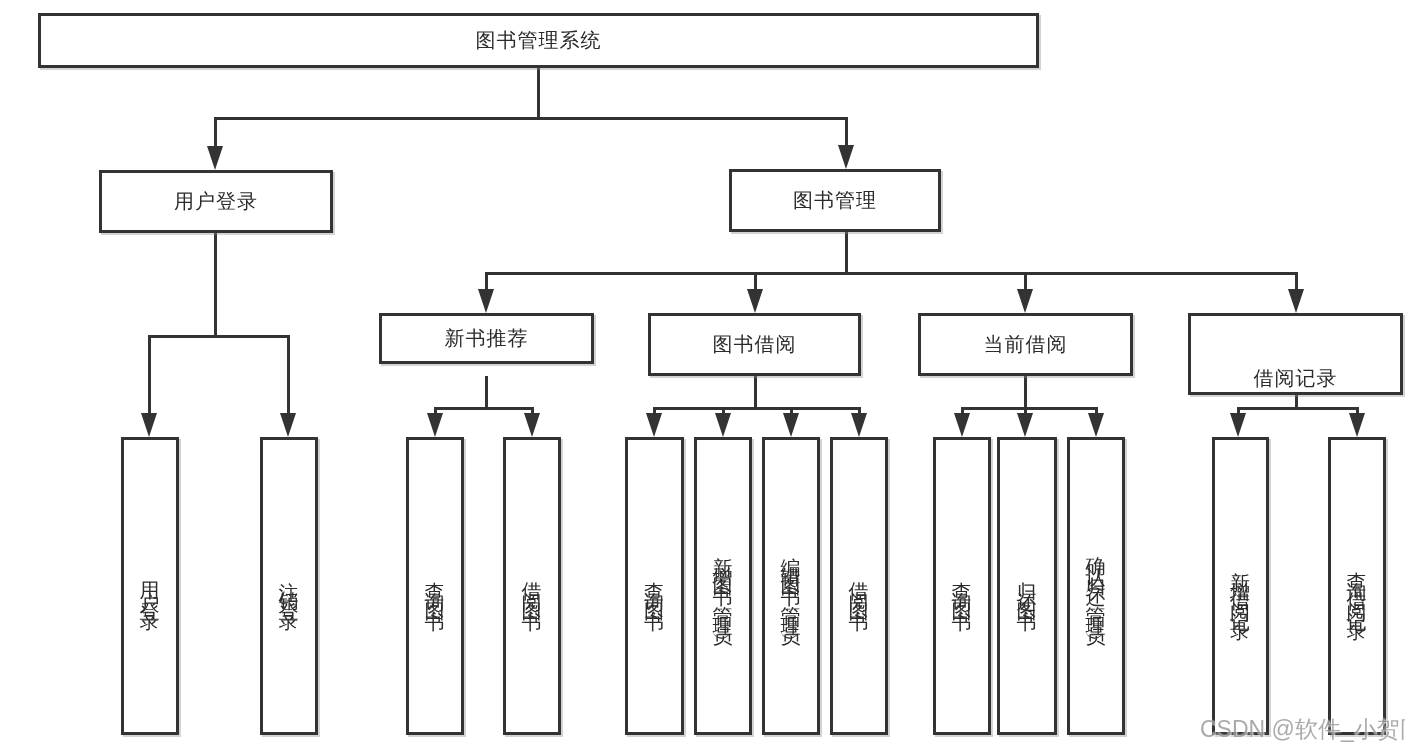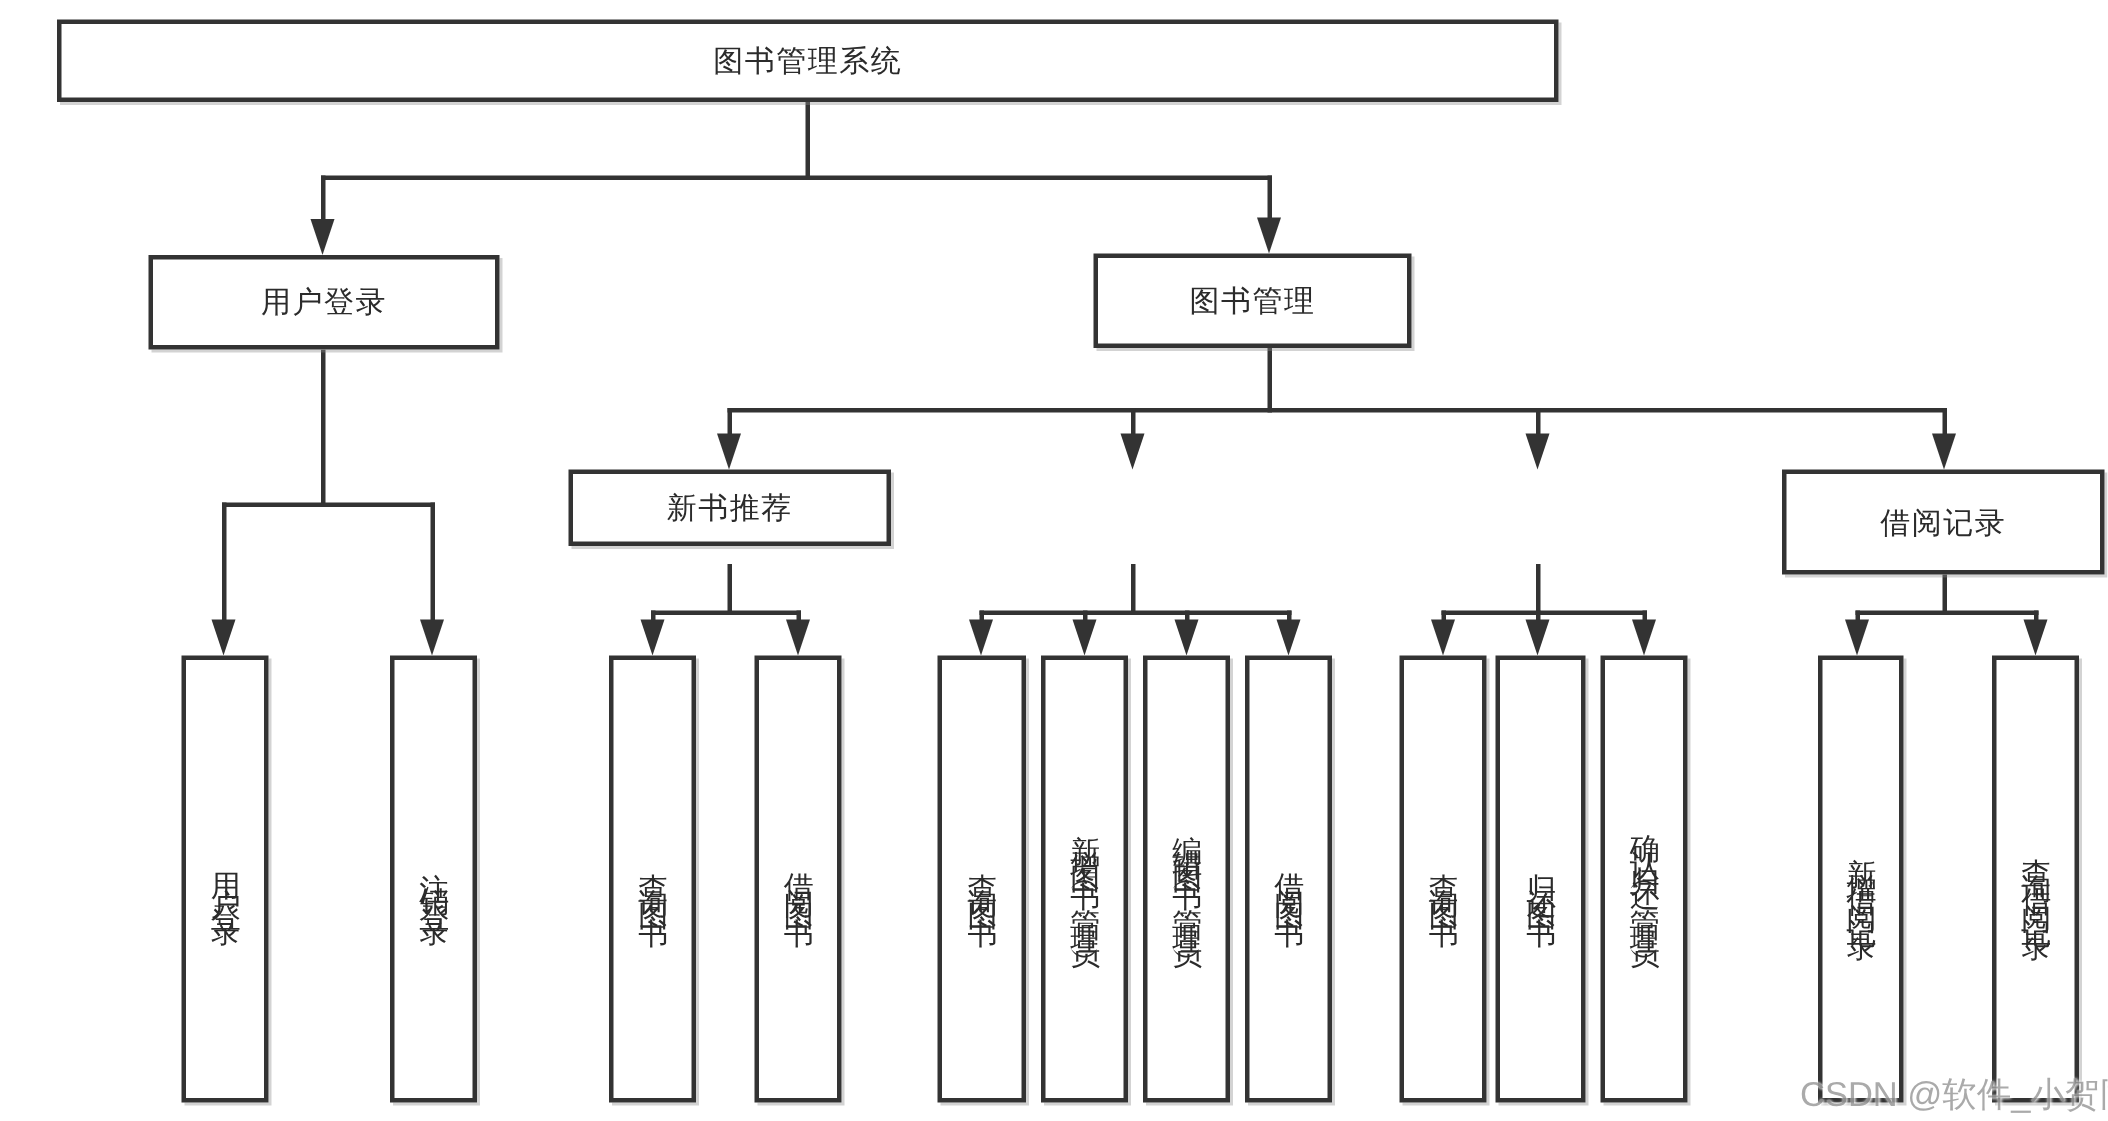--- a/index.html
+++ b/index.html
@@ -105,23 +105,29 @@
   </div>
 
   <div class="node" style="left:713px;top:169px;width:212px;height:63px;">
     <span class="hlabel">图书管理</span>
   </div>
 
   <div class="node" style="left:363px;top:313px;width:215px;height:51px;">
     <span class="hlabel">新书推荐</span>
   </div>
 
+  <div class="node" style="left:632px;top:313px;width:213px;height:63px;">
+    <span class="hlabel">图书借阅</span>
+  </div>
 
+  <div class="node" style="left:902px;top:313px;width:215px;height:63px;">
+    <span class="hlabel">当前借阅</span>
+  </div>
 
-  <div class="node" style="left:1172px;top:313px;width:215px;height:70px;">
+  <div class="node" style="left:1172px;top:313px;width:215px;height:82px;align-items:flex-end;">
     <span class="hlabel">借阅记录</span>
   </div>
 
   <div class="node leaf" style="left:105px;top:437px;width:58px;height:298px;">
     <span class="vlabel">用户登录</span>
   </div>
   <div class="node leaf" style="left:244px;top:437px;width:58px;height:298px;">
     <span class="vlabel">注销登录</span>
   </div>
 

